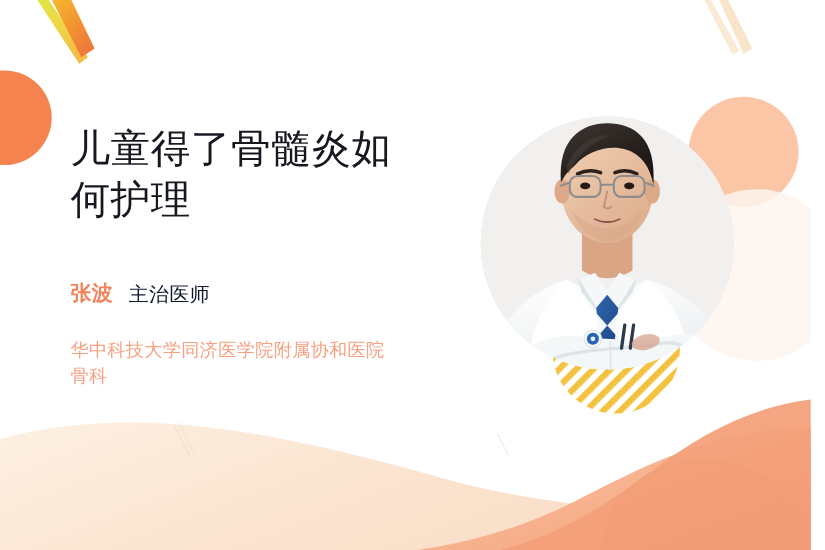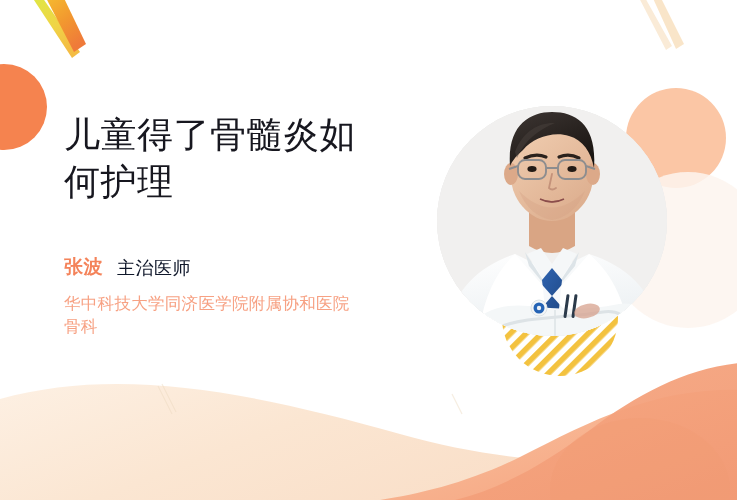--- a/index.html
+++ b/index.html
@@ -48,21 +48,21 @@
     color:#f4835a;
     letter-spacing:0.5px;
   }
   #doctor-title {
     font-size:18px;
     font-weight:normal;
     color:#0f172a;
     letter-spacing:0.5px;
   }
   #doctor-affiliation {
-    margin-top:12px;
+    margin-top:28px;
     font-size:16.5px;
     line-height:1.42;
     color:#f7a183;
     letter-spacing:0.3px;
     width:400px;
   }
 
   
   #photo-wrap {
     position:absolute;

